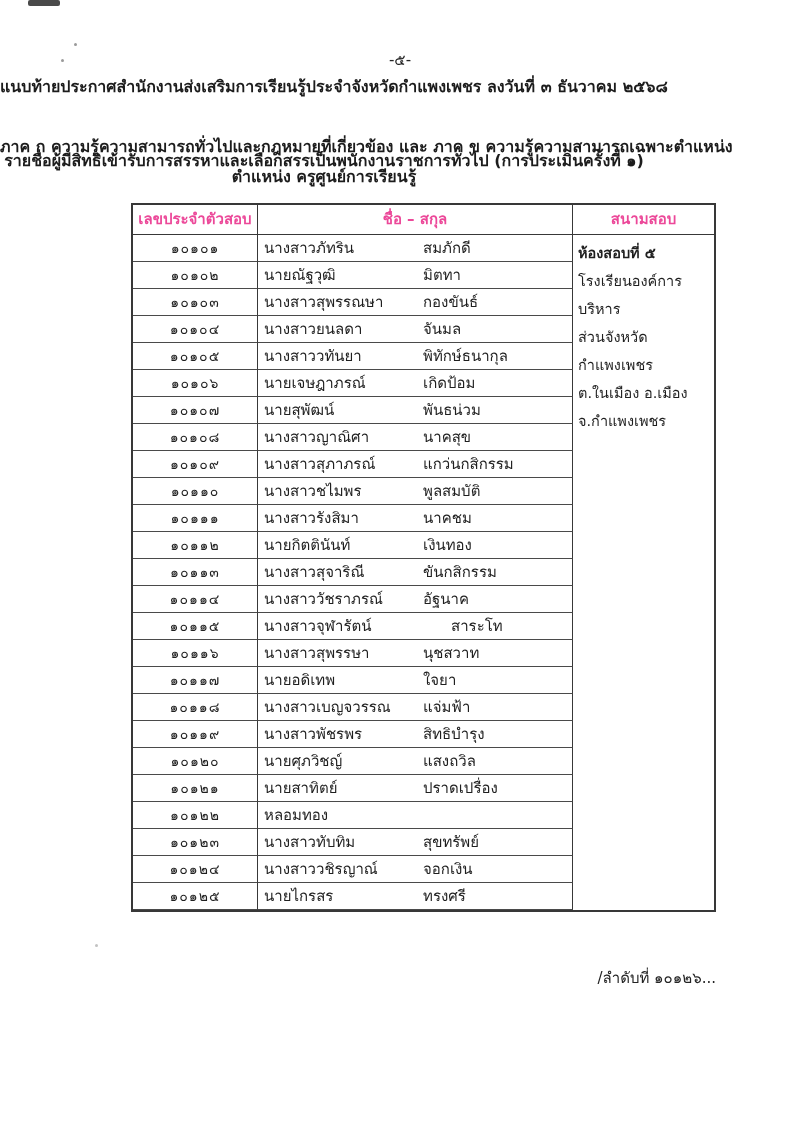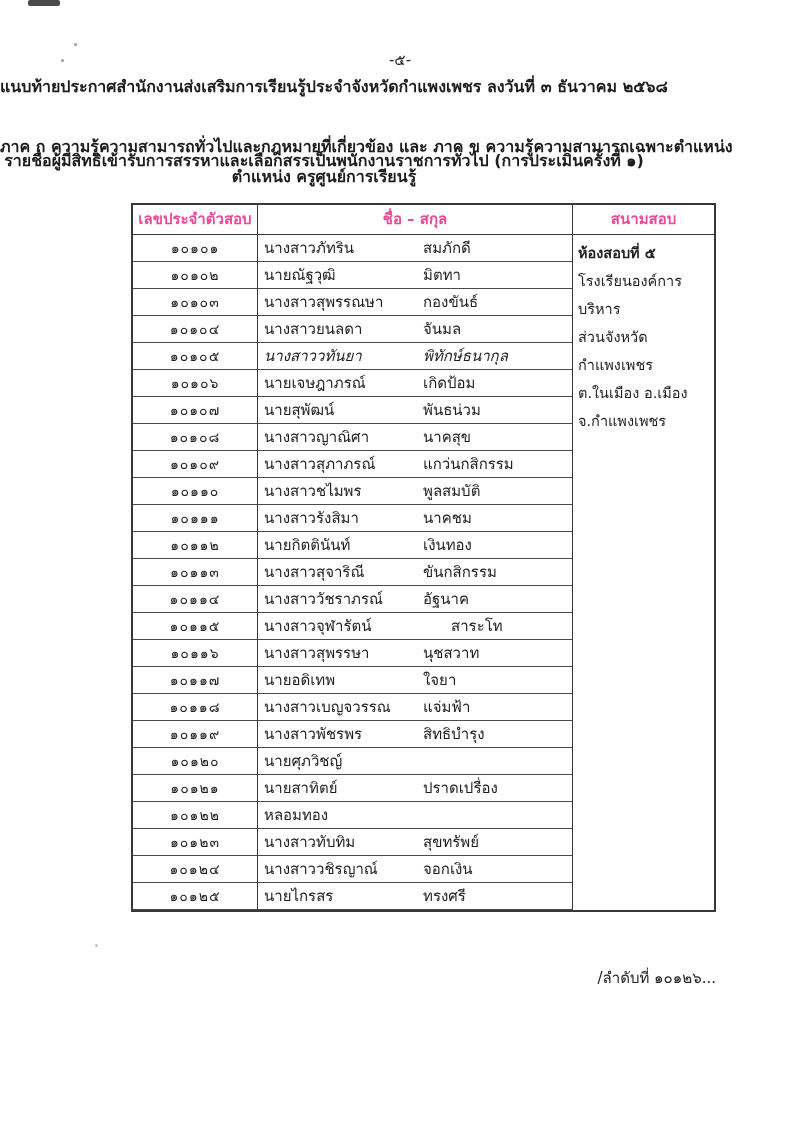--- a/index.html
+++ b/index.html
@@ -127,21 +127,21 @@
       <div class="cell name" style="grid-area: 4 / 2;">
         <span class="given">นางสาวสุพรรณษา</span>
         <span class="surname">กองขันธ์</span>
       </div>
       <div class="cell num" style="grid-area: 5 / 1;">๑๐๑๐๔</div>
       <div class="cell name" style="grid-area: 5 / 2;">
         <span class="given">นางสาวยนลดา</span>
         <span class="surname">จันมล</span>
       </div>
       <div class="cell num" style="grid-area: 6 / 1;">๑๐๑๐๕</div>
-      <div class="cell name" style="grid-area: 6 / 2; font-style: italic;">
+      <div class="cell name" style="grid-area: 6 / 2;">
         <span class="given">นางสาววทันยา</span>
         <span class="surname">พิทักษ์ธนากุล</span>
       </div>
       <div class="cell num" style="grid-area: 7 / 1;">๑๐๑๐๖</div>
       <div class="cell name" style="grid-area: 7 / 2;">
         <span class="given">นายเจษฎาภรณ์</span>
         <span class="surname">เกิดป้อม</span>
       </div>
       <div class="cell num" style="grid-area: 8 / 1;">๑๐๑๐๗</div>
       <div class="cell name" style="grid-area: 8 / 2;">
@@ -202,21 +202,21 @@
       <div class="cell name" style="grid-area: 19 / 2;">
         <span class="given">นางสาวเบญจวรรณ</span>
         <span class="surname">แจ่มฟ้า</span>
       </div>
       <div class="cell num" style="grid-area: 20 / 1;">๑๐๑๑๙</div>
       <div class="cell name" style="grid-area: 20 / 2;">
         <span class="given">นางสาวพัชรพร</span>
         <span class="surname">สิทธิบำรุง</span>
       </div>
       <div class="cell num" style="grid-area: 21 / 1;">๑๐๑๒๐</div>
-      <div class="cell name" style="grid-area: 21 / 2; flex-direction: column;">
+      <div class="cell name" style="grid-area: 21 / 2;">
         <span class="given">นายศุภวิชญ์</span>
         <span class="surname">แสงถวิล</span>
       </div>
       <div class="cell num" style="grid-area: 22 / 1;">๑๐๑๒๑</div>
       <div class="cell name" style="grid-area: 22 / 2;">
         <span class="given">นายสาทิตย์</span>
         <span class="surname">ปราดเปรื่อง</span>
       </div>
       <div class="cell num" style="grid-area: 23 / 1;">๑๐๑๒๒</div>
       <div class="cell name" style="grid-area: 23 / 2;">

